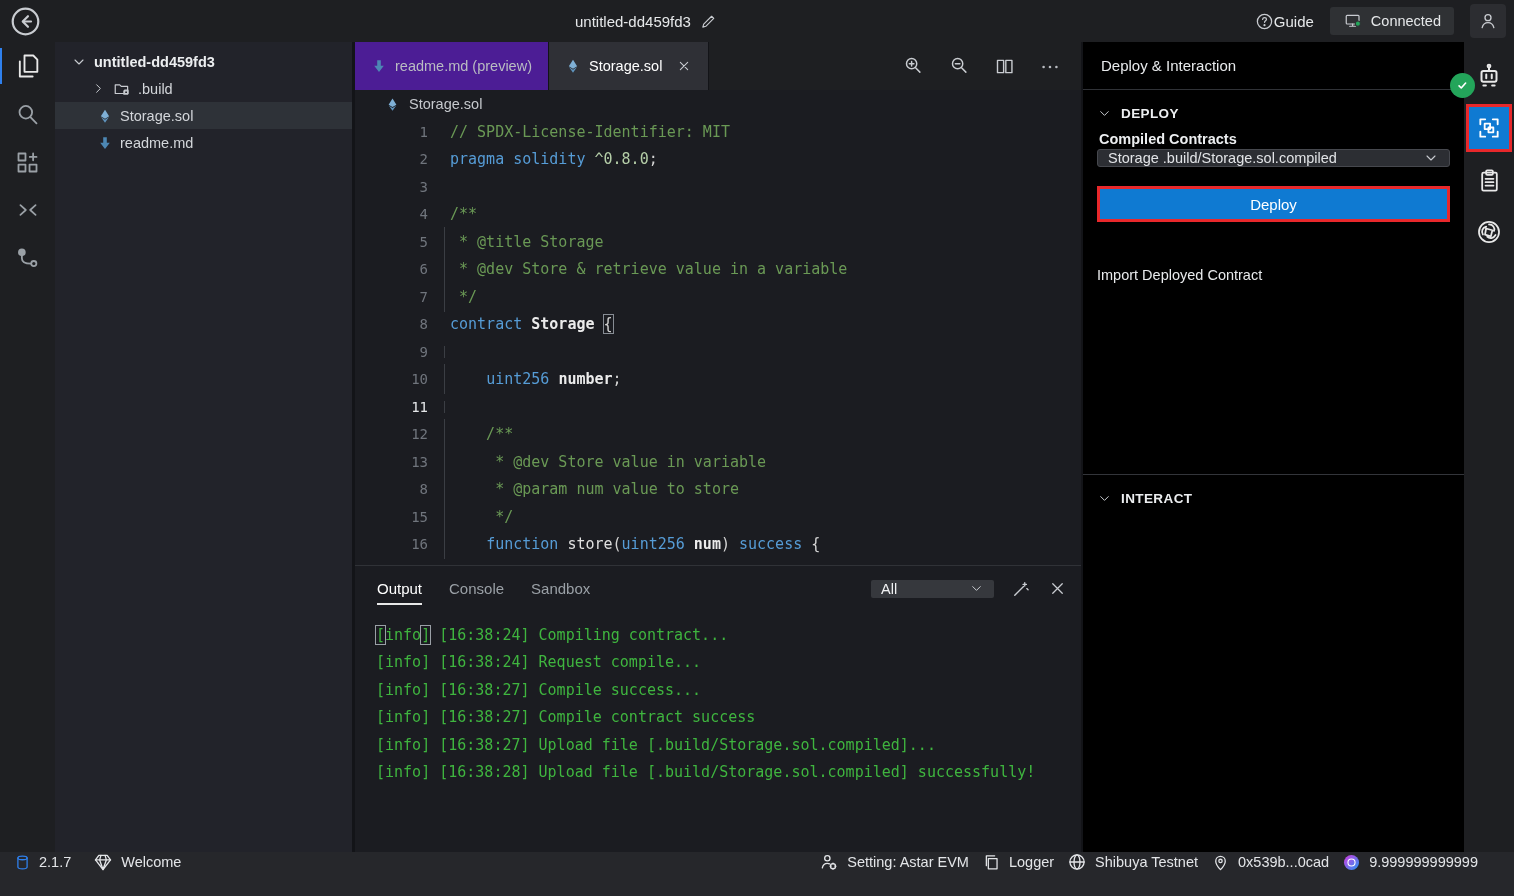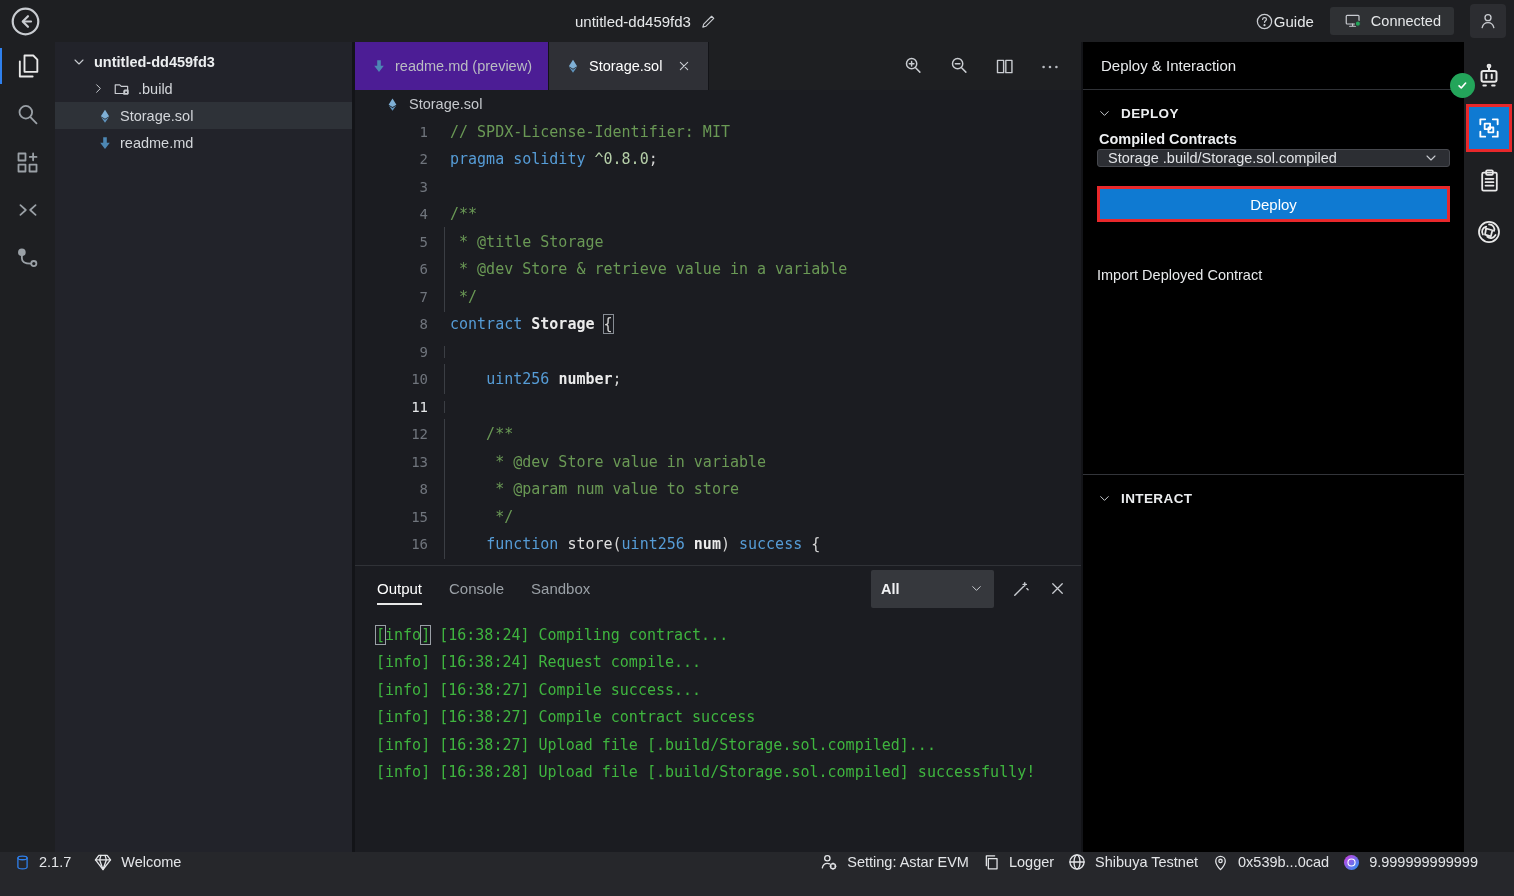--- a/index.html
+++ b/index.html
@@ -69,22 +69,22 @@
   .lc .pl{color:#d4d4d4;}
   .lc .bx{color:#d4d4d4;outline:1px solid #878c94;}
 
   
   .bottom{height:287px;border-top:1px solid #303237;display:flex;flex-direction:column;}
   .bp-header{height:45px;display:flex;align-items:center;padding:0 14px 0 22px;}
   .btab{font-size:15px;color:#9aa0a6;margin-right:27px;position:relative;cursor:pointer;height:100%;display:flex;align-items:center;}
   .btab.active{color:#fff;}
   .btab.active::after{content:"";position:absolute;left:0;right:0;bottom:6px;height:2px;background:#e8e8e8;}
   .bp-right{margin-left:auto;display:flex;align-items:center;gap:17px;}
-  .log-filter{width:123px;height:38px;background:#36383d;border-radius:2px;display:flex;align-items:center;
-    padding:0 10px;font-size:14.5px;color:#f0f1f3;cursor:pointer;font-weight:bold;}
+  .log-filter{width:123px;height:18px;background:#36383d;border-radius:2px;display:flex;align-items:center;
+    padding:0 10px;font-size:14.5px;color:#f0f1f3;cursor:pointer;}
   .log-filter svg{margin-left:auto;}
   .logs{padding:10px 0 0 21px;}
   .log-line{height:27.5px;display:flex;align-items:center;font-family:"DejaVu Sans Mono",monospace;
     font-size:15px;color:var(--log-green);white-space:pre;}
   .log-line .lbx{outline:1px solid #9aa0a6;}
 
   
   .rpanel{width:383px;border-left:2px solid var(--seam);background:#000000;display:flex;flex-direction:column;}
   .rp-header{height:48px;display:flex;align-items:center;padding-left:18px;font-size:15px;color:#e8eaec;
     border-bottom:1px solid #303237;}

